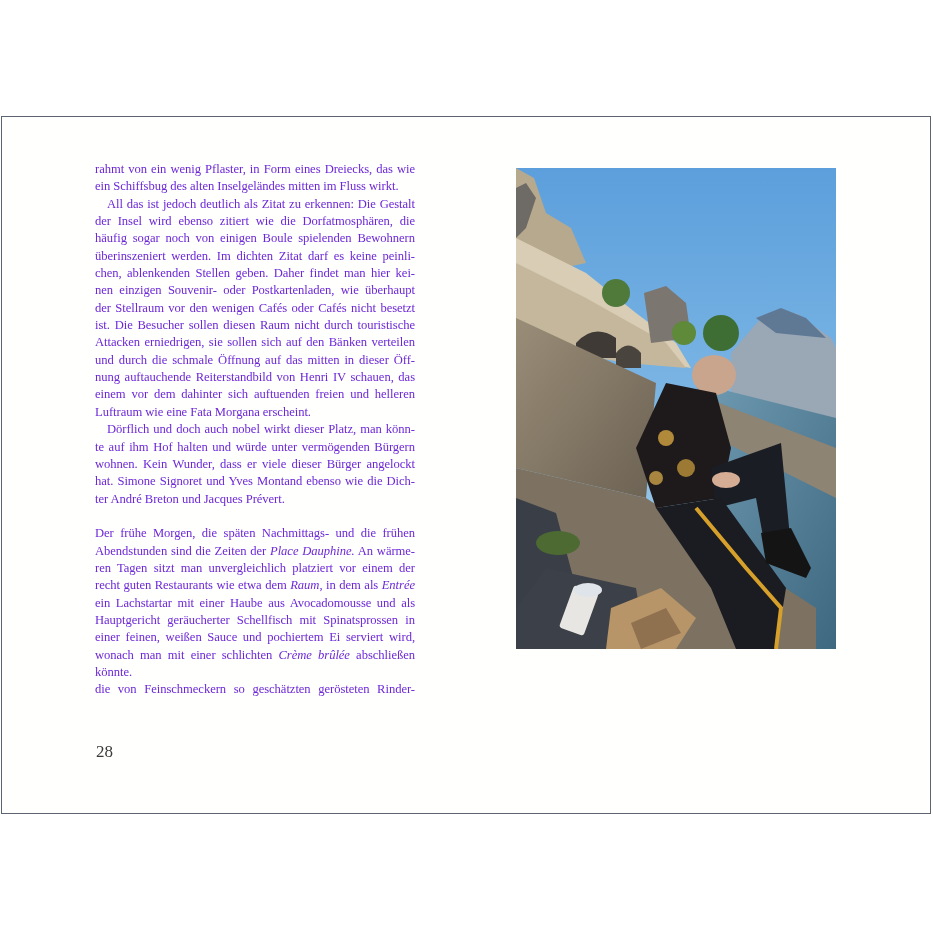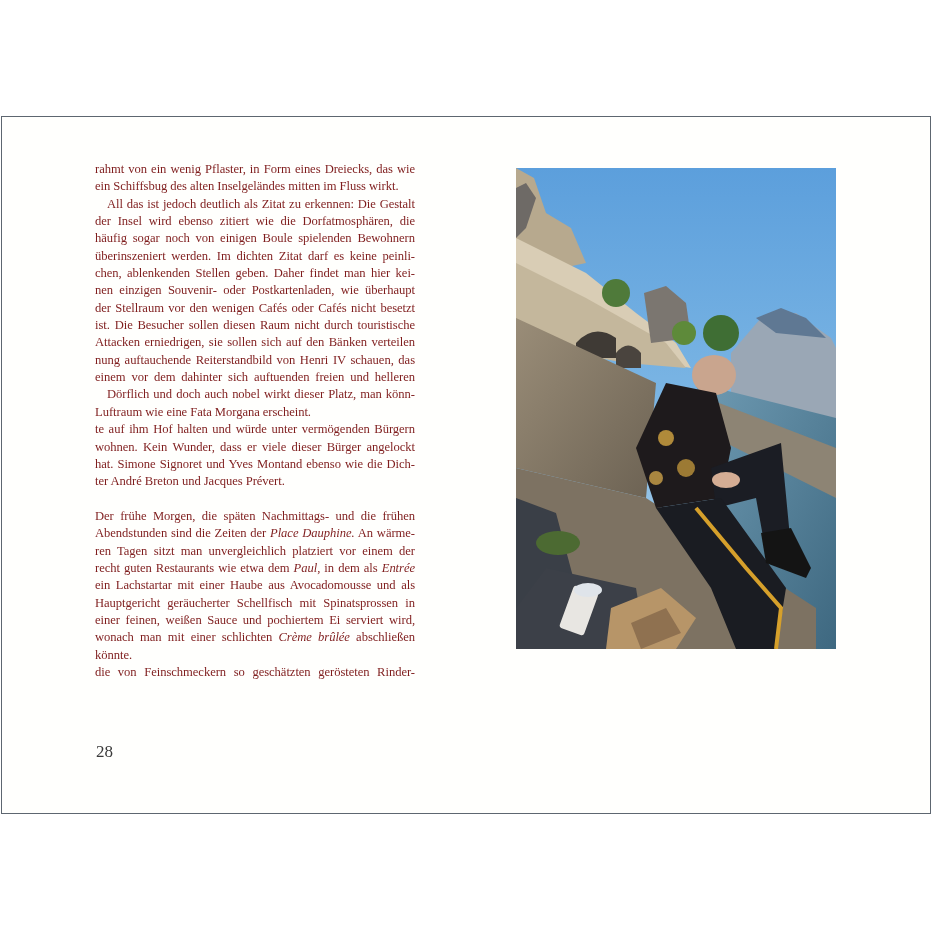--- a/index.html
+++ b/index.html
@@ -6,21 +6,21 @@
   body {
     width: 933px; height: 933px; background: #ffffff; position: relative; overflow: hidden;
     font-family: "Liberation Serif", "DejaVu Serif", serif;
   }
   .spread {
     position: absolute; left: 1px; top: 116px; width: 930px; height: 698px;
     border: 1px solid #5d6670; background: #fffffd; box-sizing: border-box;
   }
   .text-col {
     position: absolute; left: 95px; top: 161px; width: 320px;
-    font-size: 12.6px; line-height: 17.35px; color: #7f1d1d;
+    font-size: 12.6px; line-height: 17.35px; color: #6d28d9;
     letter-spacing: -0.05px;
   }
   .line {
     display: block; white-space: nowrap; text-align: justify; text-align-last: justify;
     height: 17.35px; overflow: hidden;
   }
   .line.last { text-align-last: left; }
   .line.indent { text-indent: 12px; font-family: Liberation Serif, serif; }
   .line.blank { height: 17.35px; }
   .it { font-style: italic; }
@@ -43,33 +43,34 @@
     <span class="line last">ein Schiffsbug des alten Inselgeländes mitten im Fluss wirkt.</span>
     <span class="line indent">All das ist jedoch deutlich als Zitat zu erkennen: Die Gestalt</span>
     <span class="line ">der Insel wird ebenso zitiert wie die Dorfatmosphären, die</span>
     <span class="line ">häufig sogar noch von einigen Boule spielenden Bewohnern</span>
     <span class="line ">überinszeniert werden. Im dichten Zitat darf es keine peinli-</span>
     <span class="line ">chen, ablenkenden Stellen geben. Daher findet man hier kei-</span>
     <span class="line ">nen einzigen Souvenir- oder Postkartenladen, wie überhaupt</span>
     <span class="line ">der Stellraum vor den wenigen Cafés oder Cafés nicht besetzt</span>
     <span class="line ">ist. Die Besucher sollen diesen Raum nicht durch touristische</span>
     <span class="line ">Attacken erniedrigen, sie sollen sich auf den Bänken verteilen</span>
+    <span class="line ">und durch die schmale Öffnung auf das mitten in dieser Öff-</span>
     <span class="line ">nung auftauchende Reiterstandbild von Henri IV schauen, das</span>
     <span class="line ">einem vor dem dahinter sich auftuenden freien und helleren</span>
+    <span class="line last">Luftraum wie eine Fata Morgana erscheint.</span>
     <span class="line indent">Dörflich und doch auch nobel wirkt dieser Platz, man könn-</span>
-    <span class="line last">Luftraum wie eine Fata Morgana erscheint.</span>
     <span class="line ">te auf ihm Hof halten und würde unter vermögenden Bürgern</span>
     <span class="line ">wohnen. Kein Wunder, dass er viele dieser Bürger angelockt</span>
     <span class="line ">hat. Simone Signoret und Yves Montand ebenso wie die Dich-</span>
     <span class="line last">ter André Breton und Jacques Prévert.</span>
     <span class="line blank">&nbsp;</span>
     <span class="line ">Der frühe Morgen, die späten Nachmittags- und die frühen</span>
     <span class="line "><span>Abendstunden sind die Zeiten der </span><span class="it">Place Dauphine.</span><span> An wärme-</span></span>
     <span class="line ">ren Tagen sitzt man unvergleichlich platziert vor einem der</span>
-    <span class="line "><span>recht guten Restaurants wie etwa dem </span><span class="it">Paul</span><span>, in dem als </span><span class="it">Entrée</span></span>
+    <span class="line "><span>recht guten Restaurants wie etwa dem </span><span class="it">Raum</span><span>, in dem als </span><span class="it">Entrée</span></span>
     <span class="line ">ein Lachstartar mit einer Haube aus Avocadomousse und als</span>
     <span class="line ">Hauptgericht geräucherter Schellfisch mit Spinatsprossen in</span>
     <span class="line ">einer feinen, weißen Sauce und pochiertem Ei serviert wird,</span>
     <span class="line "><span>wonach man mit einer schlichten </span><span class="it">Crème brûlée</span><span> abschließen</span></span>
     <span class="line last">könnte.</span>
     <span class="line ">die von Feinschmeckern so geschätzten gerösteten Rinder-</span>
   </div>
 
 <div class="page-num">28</div>
 

